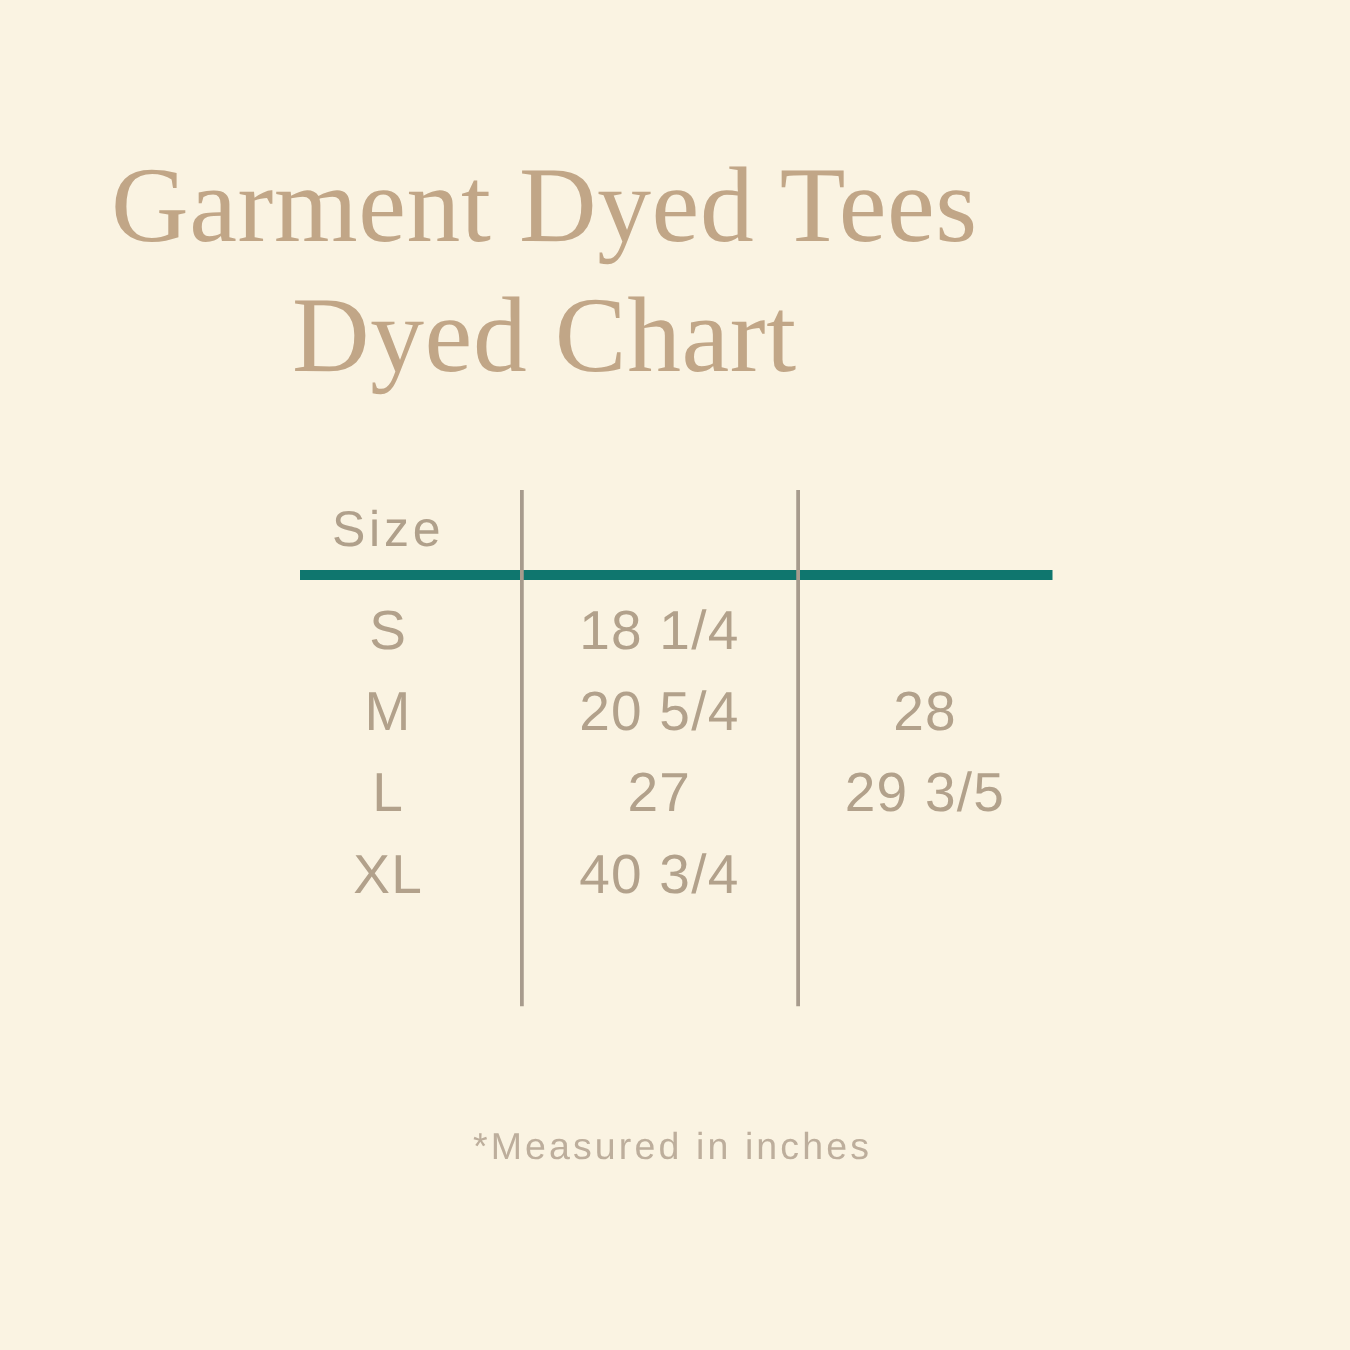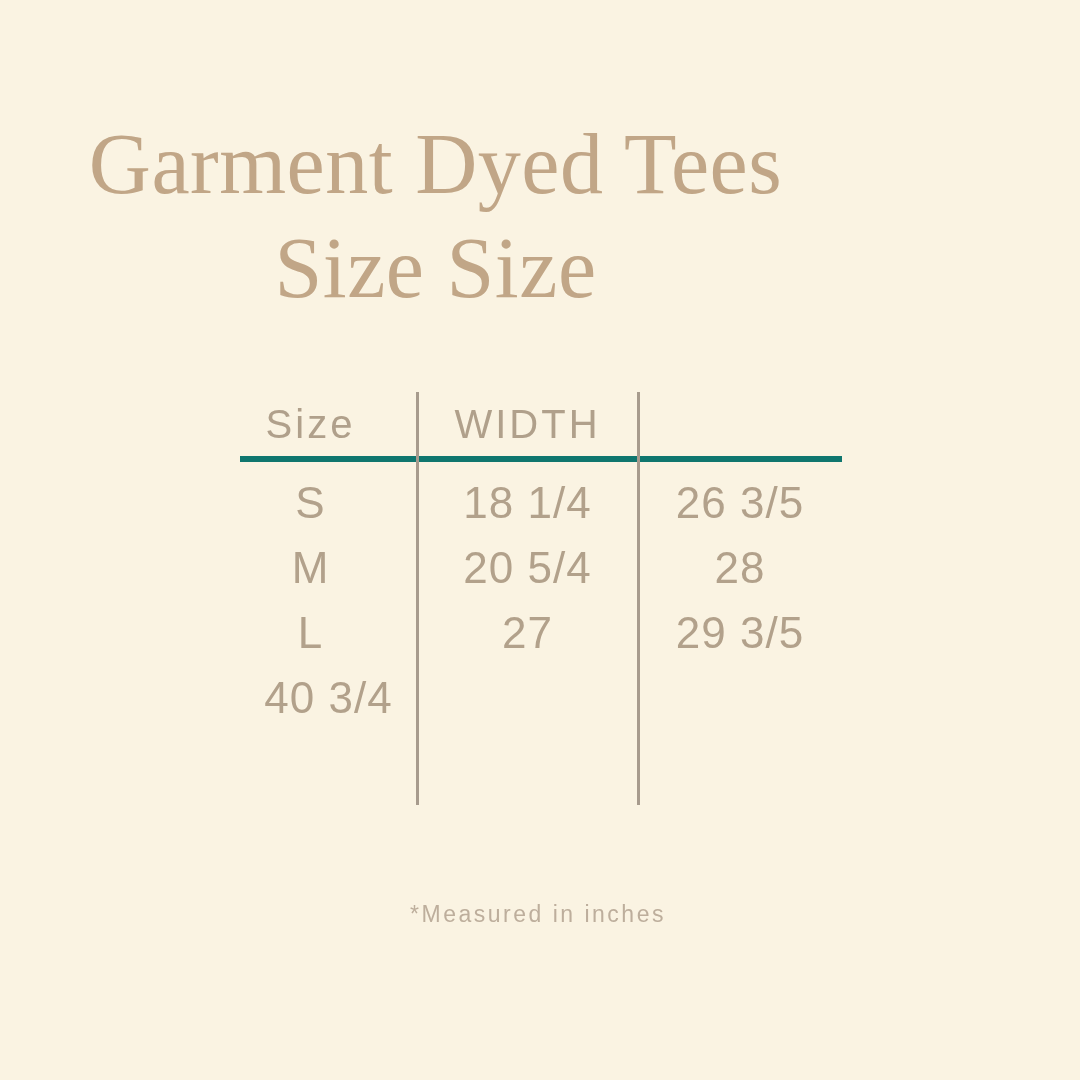--- a/index.html
+++ b/index.html
@@ -40,21 +40,21 @@
     width: 602px;
     color: #B2A18B;
   }
   .t-row {
     display: grid;
     grid-template-columns: 177px 221px 204px;
     align-items: center;
   }
   .t-head {
     height: 64px;
-    border-bottom: 6px solid #0f766e;
+    border-bottom: 8px solid #0f766e;
     font-size: 40px;
     letter-spacing: 3px;
     color: #B0A08B;
   }
   .t-body {
     padding-top: 8px;
   }
   .t-body .t-row {
     height: 65px;
     font-size: 44px;
@@ -75,61 +75,60 @@
   }
   .vline-1 { left: 176px; }
   .vline-2 { left: 397px; }
   
   .footer-note {
     position: absolute;
     top: 901px;
     left: 0;
     width: 1076px;
     text-align: center;
-    font-size: 23px;
+    font-size: 30px;
     letter-spacing: 2.5px;
     color: #BDAE9C;
   }
 </style>
 </head>
 <body>
 
 <div class="canvas">
 
   <div class="title">
     <div>Garment Dyed Tees</div>
-    <div>Size Size</div>
+    <div>Dyed Chart</div>
   </div>
 
   <div class="size-table">
     <div class="vline vline-1"></div>
     <div class="vline vline-2"></div>
 
     <div class="t-row t-head">
       <div class="cell c-size">Size</div>
-      <div class="cell">WIDTH</div>
     </div>
 
     <div class="t-body">
       <div class="t-row">
         <div class="cell c-size">S</div>
         <div class="cell">18 1/4</div>
-        <div class="cell">26 3/5</div>
       </div>
       <div class="t-row">
         <div class="cell c-size">M</div>
         <div class="cell">20 5/4</div>
         <div class="cell">28</div>
       </div>
       <div class="t-row">
         <div class="cell c-size">L</div>
         <div class="cell">27</div>
         <div class="cell">29 3/5</div>
       </div>
       <div class="t-row">
+        <div class="cell c-size">XL</div>
         <div class="cell">40 3/4</div>
       </div>
     </div>
   </div>
 
   <div class="footer-note">*Measured in inches</div>
 
 </div>
 
 </body></html>

